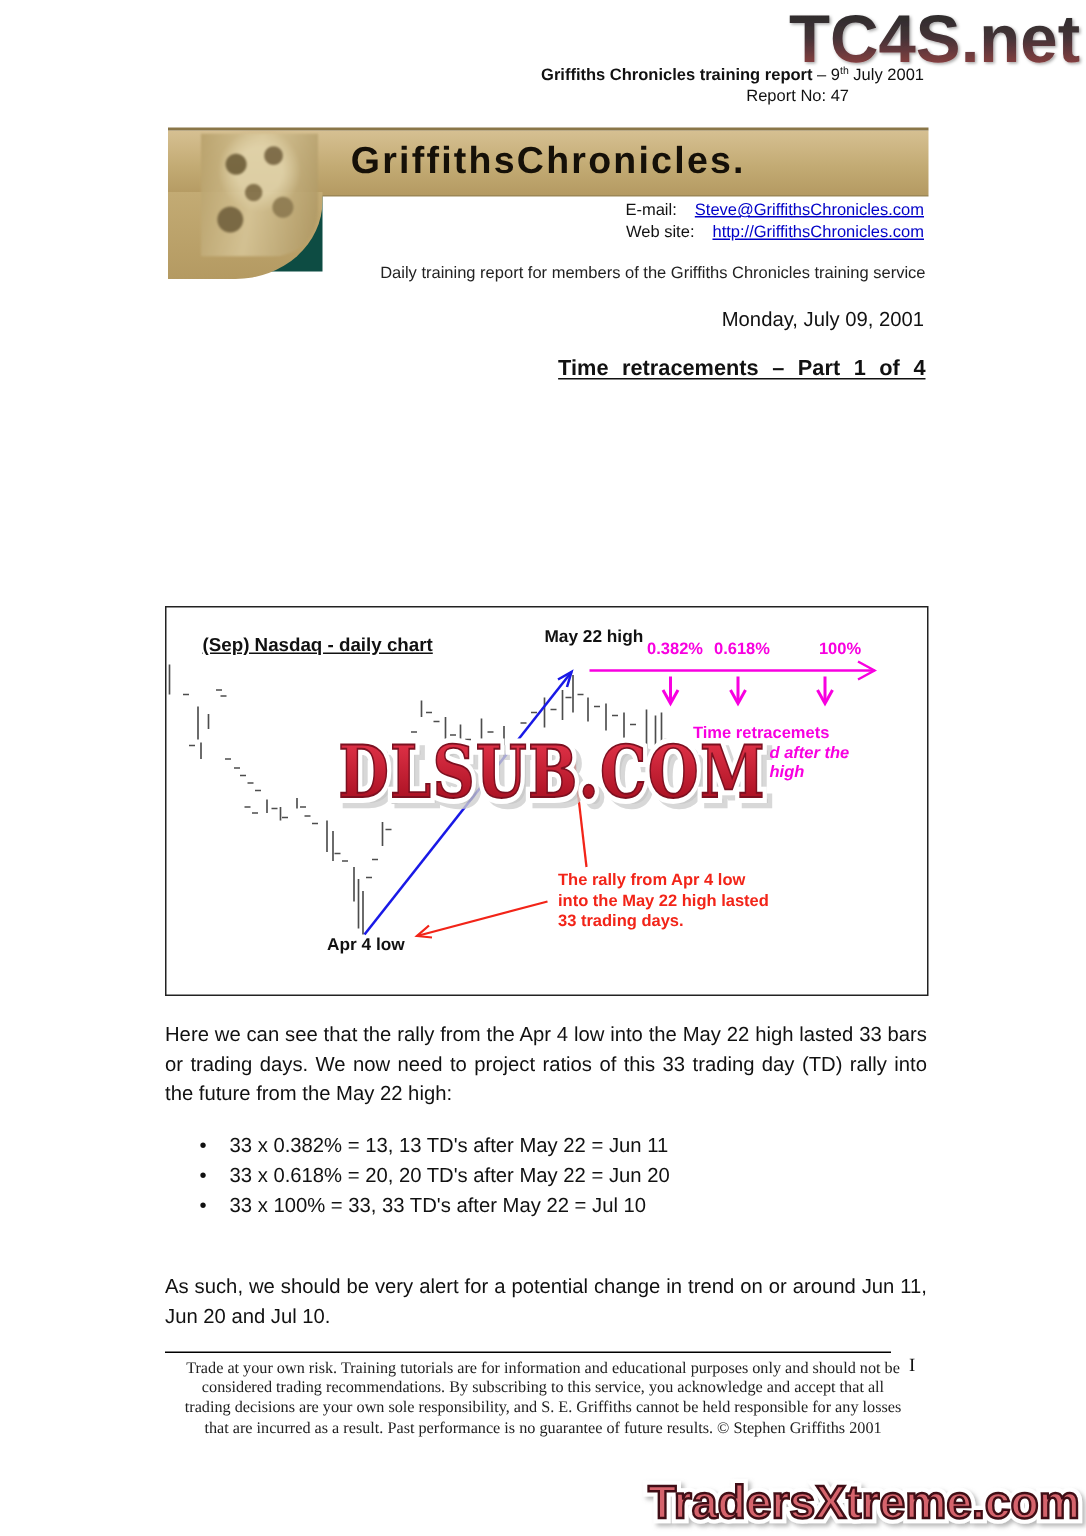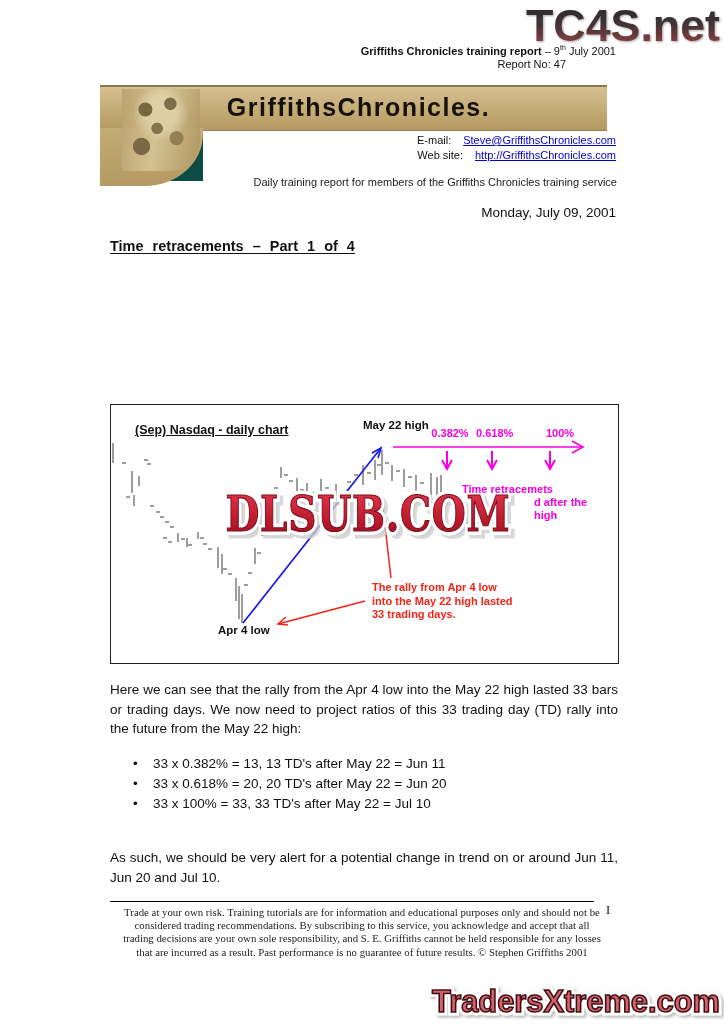--- a/index.html
+++ b/index.html
@@ -8,21 +8,21 @@
 
   
   .tc4s-svg{position:absolute;left:524px;top:2px;z-index:3;}
   .report-head{position:absolute;right:108px;top:41px;text-align:right;font-size:11px;
                line-height:13px;z-index:4;}
   .report-head .b{font-weight:bold;}
   .report-head sup{font-size:7px;}
   .report-no{padding-right:50px;}
 
   
-  .banner{position:absolute;left:100px;top:85px;width:507px;height:96px;padding-left:10px;}
+  .banner{position:absolute;left:112px;top:85px;width:507px;height:96px;}
   .banner-top{position:absolute;left:0;top:0;width:507px;height:43px;
               background:linear-gradient(#d6c092,#c3ab74 55%,#b49a62);
               border-top:2px solid #8a7648;border-bottom:1px solid #9c8756;}
   .brand{position:absolute;left:0;top:8px;width:100%;text-align:center;
          font-size:25px;font-weight:bold;letter-spacing:1.5px;color:#151008;}
   .banner-left-teal{position:absolute;left:24px;top:43px;width:79px;height:53px;
                     background:var(--teal);}
   .banner-left-tan{position:absolute;left:0;top:43px;width:103px;height:84px;height:58px;
                    background:linear-gradient(#c3ab74,#b49a62);
                    border-bottom-right-radius:58px 52px;}
@@ -37,21 +37,21 @@
                   radial-gradient(circle at 50% 30%,#e3d6ae 0 22%,transparent 40%),
                   linear-gradient(100deg,#b7a06a,#d8c79a 45%,#ac9560);}
 
   .contact{position:absolute;right:108px;top:133px;font-size:11px;line-height:15px;z-index:1;}
   .contact .row{display:flex;justify-content:flex-end;}
   .contact .lbl{color:#111;margin-left:22px;}
   .contact a{color:var(--link);text-decoration:underline;margin-left:12px;}
 
   .service-line{position:absolute;right:107px;top:176px;font-size:11px;color:#222;}
   .date-line{position:absolute;right:108px;top:205px;font-size:13.5px;}
-  .doc-title{position:absolute;left:110px;top:238px;width:507px;text-align:left;
+  .doc-title{position:absolute;left:110px;top:238px;width:507px;text-align:right;
              font-size:14.5px;font-weight:bold;word-spacing:5px;
              text-decoration:underline;text-underline-offset:2px;}
 
   
   .para{position:absolute;left:110px;width:508px;font-size:13.5px;line-height:19.6px;
         text-align:justify;}
   .p1{top:278px;} .p2{top:368px;text-align:left;} .p3{top:680px;} .p4{top:830px;margin-top:18px;}
   .bullets{position:absolute;left:110px;top:754px;width:508px;font-size:13.5px;line-height:20px;}
   .bullet-row{display:flex;}
   .bullet-dot{width:20px;padding-left:23px;}
@@ -62,21 +62,21 @@
   .chart-title{position:absolute;left:24px;top:18px;font-size:12.5px;font-weight:bold;
                text-decoration:underline;}
   .high-label{position:absolute;left:252px;top:14px;font-size:11.5px;font-weight:bold;}
   .low-label{position:absolute;left:107px;top:219px;font-size:11.5px;font-weight:bold;}
   .ret-label{position:absolute;top:22px;font-size:11px;font-weight:bold;color:var(--magenta);}
   .rl0{left:314px;width:50px;text-align:center;}
   .rl1{left:365px;width:50px;text-align:left;}
   .rl2{left:428px;width:42px;text-align:center;}
   .magenta-note{position:absolute;left:351px;top:78px;font-size:11px;font-weight:bold;
                 color:var(--magenta);line-height:13px;z-index:1;}
-  .magenta-note .ind{padding-left:72px;}
+  .magenta-note .ind{padding-left:51px;font-style:italic;}
   .red-note{position:absolute;left:261px;top:176px;font-size:11px;font-weight:bold;
             color:var(--red);line-height:13.5px;}
   .chart svg.layer{position:absolute;left:0;top:0;}
   .bar{stroke:var(--bars);stroke-width:1.1;}
   .m-stroke{stroke:var(--magenta);fill:none;}
   .b-stroke{stroke:var(--blue);fill:none;}
   .r-stroke{stroke:var(--red);fill:none;}
   .dlsub{font-family:"DejaVu Serif","Liberation Serif",serif;font-weight:bold;
          font-size:48px;letter-spacing:1px;}
 

